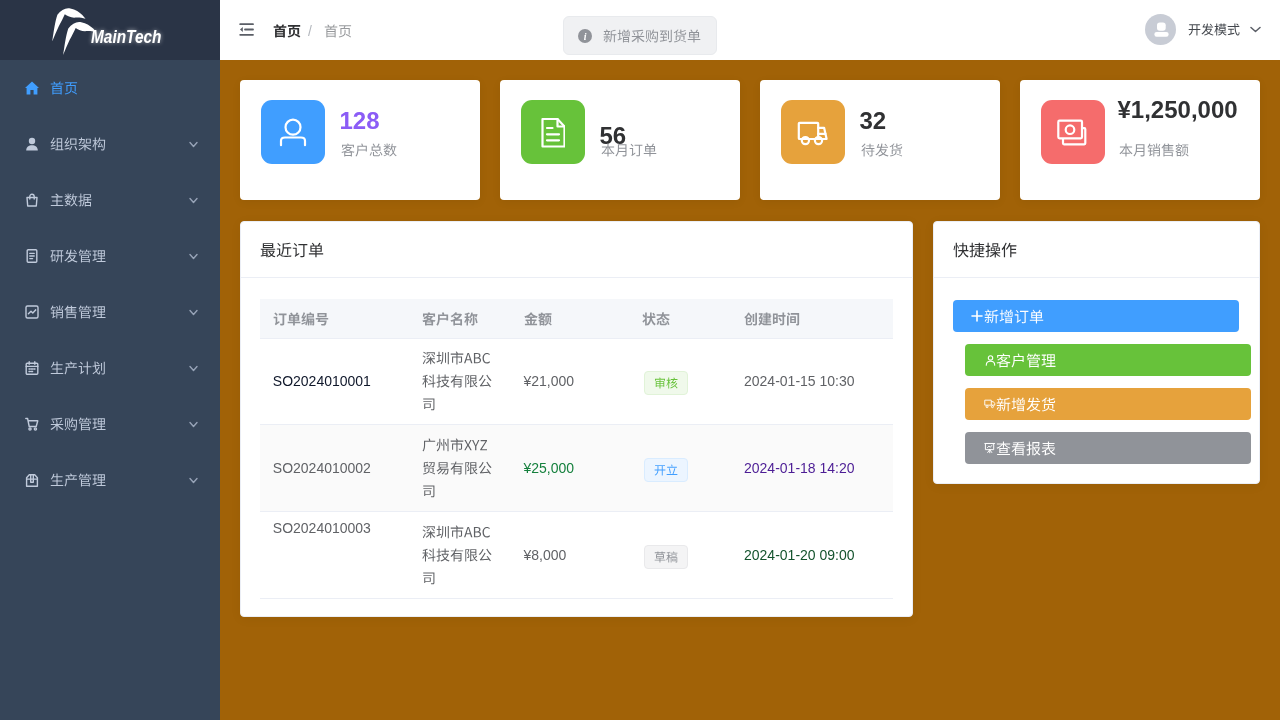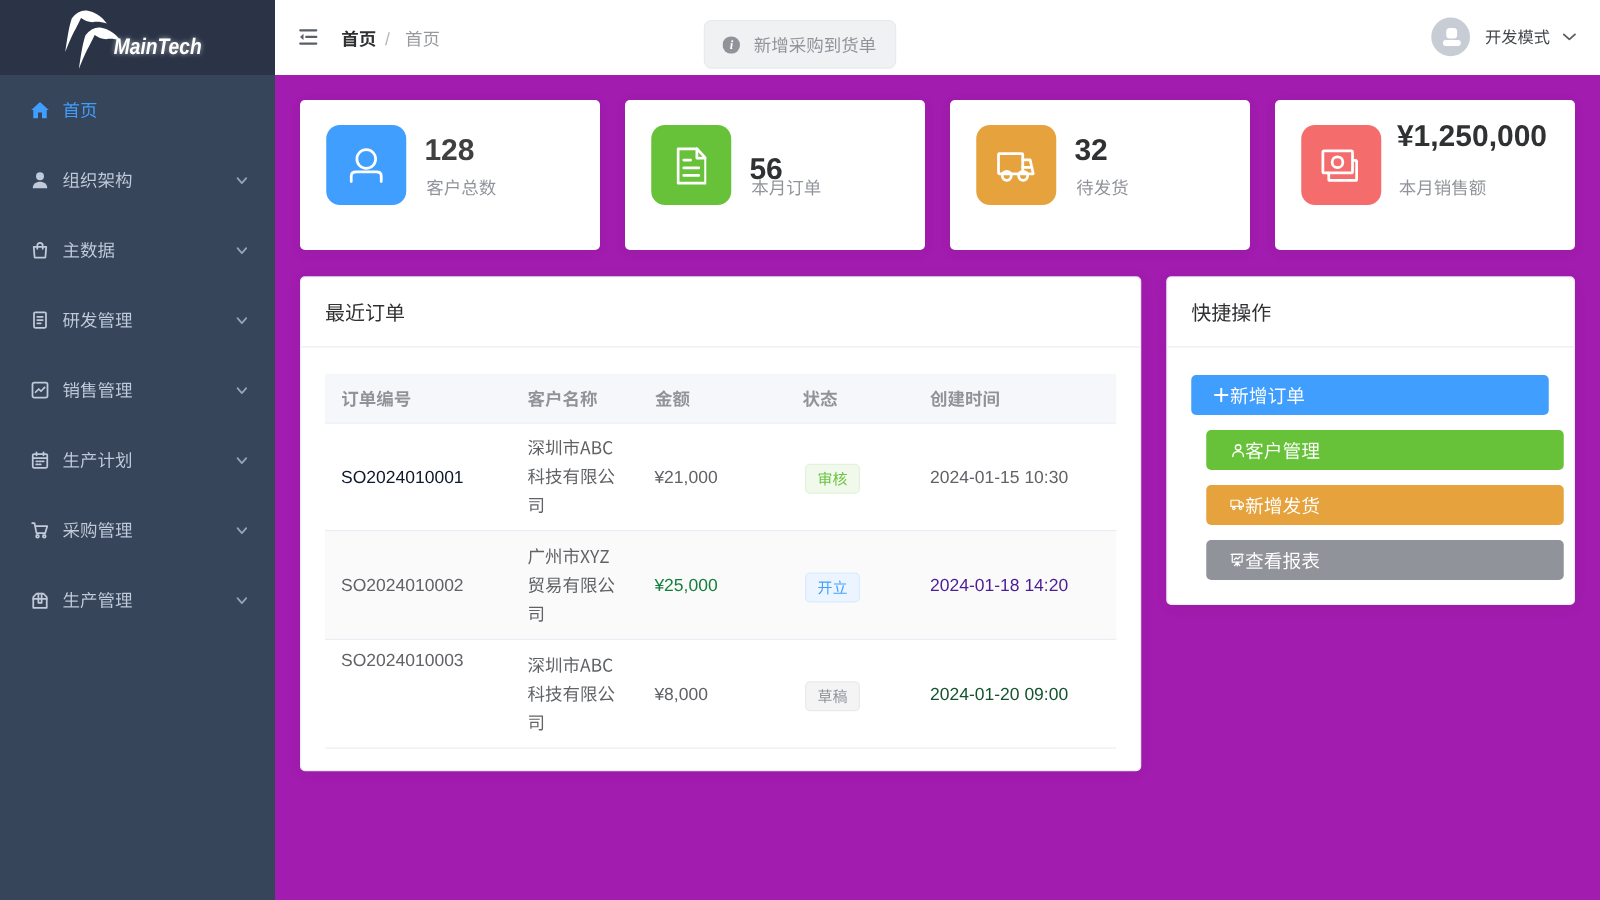--- a/index.html
+++ b/index.html
@@ -86,21 +86,21 @@
       <path id="g81" d="M170 -840V79H245V-840ZM80 -647C73 -566 55 -456 28 -390L87 -369C114 -442 132 -558 137 -639ZM247 -656C277 -596 309 -517 321 -469L377 -497C365 -544 331 -621 300 -679ZM805 -381H650C654 -424 655 -466 655 -507V-610H805ZM580 -840V-681H384V-610H580V-507C580 -467 579 -424 575 -381H330V-308H565C539 -185 473 -62 297 26C314 40 340 68 350 84C518 -9 594 -133 628 -260C686 -103 779 21 920 83C931 61 956 29 974 13C834 -38 738 -160 684 -308H965V-381H879V-681H655V-840Z"></path>
       <path id="g82" d="M415 -266C397 -135 355 -27 276 41C293 51 322 72 334 84C378 42 413 -13 439 -78C509 40 614 71 769 71H945C947 53 958 21 968 5C933 6 796 6 772 6C739 6 708 4 679 0V-134H906V-195H679V-283H897V-425H968V-487H897V-622H679V-689H944V-751H679V-840H608V-751H360V-689H608V-622H404V-562H608V-487H346V-425H608V-342H404V-283H608V-16C545 -39 497 -82 465 -158C473 -189 480 -222 485 -257ZM827 -425V-342H679V-425ZM827 -487H679V-562H827ZM167 -839V-638H42V-568H167V-363L28 -321L47 -249L167 -288V-7C167 7 162 11 150 11C138 12 99 12 56 10C65 31 75 62 77 80C141 81 179 78 203 66C228 55 237 34 237 -7V-311L347 -347L336 -416L237 -385V-568H345V-638H237V-839Z"></path>
       <path id="g83" d="M527 -742H758V-637H527ZM461 -799V-580H827V-799ZM420 -480H552V-366H420ZM730 -480H866V-366H730ZM159 -840V-638H46V-568H159V-349C113 -333 71 -319 37 -308L56 -236L159 -275V-8C159 4 156 7 145 7C136 7 106 8 72 7C82 26 91 57 94 74C145 74 178 72 200 61C222 49 230 30 230 -8V-302L329 -340L317 -407L230 -375V-568H323V-638H230V-840ZM606 -310V-234H342V-171H559C490 -97 381 -33 277 -1C292 13 314 40 324 58C426 21 533 -48 606 -130V81H677V-135C740 -59 833 12 918 49C930 31 951 5 967 -9C879 -40 783 -103 722 -171H951V-234H677V-310H929V-535H670V-310H613V-535H361V-310Z"></path>
       <path id="g84" d="M526 -828C476 -681 395 -536 305 -442C322 -430 351 -404 363 -391C414 -447 463 -520 506 -601H575V79H651V-164H952V-235H651V-387H939V-456H651V-601H962V-673H542C563 -717 582 -763 598 -809ZM285 -836C229 -684 135 -534 36 -437C50 -420 72 -379 80 -362C114 -397 147 -437 179 -481V78H254V-599C293 -667 329 -741 357 -814Z"></path>
       <path id="g85" d="M295 -218H700V-134H295ZM295 -352H700V-270H295ZM221 -406V-80H778V-406ZM74 -20V48H930V-20ZM460 -840V-713H57V-647H379C293 -552 159 -466 36 -424C52 -410 74 -382 85 -364C221 -418 369 -523 460 -642V-437H534V-643C626 -527 776 -423 914 -372C925 -391 947 -420 964 -434C838 -473 702 -556 615 -647H944V-713H534V-840Z"></path>
       <path id="g86" d="M332 -214H768V-144H332ZM332 -267V-335H768V-267ZM332 -92H768V-18H332ZM826 -832C666 -800 362 -785 118 -783C125 -767 132 -742 133 -725C220 -725 314 -727 408 -731C401 -708 394 -685 386 -662H132V-602H364C354 -577 343 -552 330 -527H59V-465H296C233 -359 147 -267 33 -202C49 -187 71 -160 81 -143C150 -184 209 -234 260 -291V82H332V42H768V82H843V-395H340C355 -418 369 -441 382 -465H941V-527H413C425 -552 436 -577 446 -602H883V-662H468L491 -735C635 -744 773 -758 874 -778Z"></path>
       <path id="g87" d="M423 -806V78H498V-395H528C566 -290 618 -193 683 -111C633 -55 573 -8 503 27C521 41 543 65 554 82C622 46 681 -1 732 -56C785 0 845 45 911 77C923 58 946 28 963 14C896 -15 834 -59 780 -113C852 -210 902 -326 928 -450L879 -466L865 -464H498V-736H817C813 -646 807 -607 795 -594C786 -587 775 -586 753 -586C733 -586 668 -587 602 -592C613 -575 622 -549 623 -530C690 -526 753 -525 785 -527C818 -529 840 -535 858 -553C880 -576 889 -633 895 -774C896 -785 896 -806 896 -806ZM599 -395H838C815 -315 779 -237 730 -169C675 -236 631 -313 599 -395ZM189 -840V-638H47V-565H189V-352L32 -311L52 -234L189 -274V-13C189 4 183 8 166 9C152 9 100 10 44 8C55 29 65 60 68 80C148 80 195 78 224 66C253 54 265 33 265 -14V-297L386 -333L377 -405L265 -373V-565H379V-638H265V-840Z"></path>
       <path id="g88" d="M252 79C275 64 312 51 591 -38C587 -54 581 -83 579 -104L335 -31V-251C395 -292 449 -337 492 -385C570 -175 710 -23 917 46C928 26 950 -3 967 -19C868 -48 783 -97 714 -162C777 -201 850 -253 908 -302L846 -346C802 -303 732 -249 672 -207C628 -259 592 -319 566 -385H934V-450H536V-539H858V-601H536V-686H902V-751H536V-840H460V-751H105V-686H460V-601H156V-539H460V-450H65V-385H397C302 -300 160 -223 36 -183C52 -168 74 -140 86 -122C142 -142 201 -170 258 -203V-55C258 -15 236 2 219 11C231 27 247 61 252 79Z"></path>
     </defs>
   </svg>
-<div class="abs" style="left:0;top:0;width:1280px;height:720px;background:#a21caf">
+<div class="abs" style="left:0;top:0;width:1280px;height:720px;background:#a16207">
     <div class="abs" style="left:0;top:0;width:220px;height:720px;background:#364559"></div>
     <div class="abs" style="left:0;top:0;width:220px;height:60px;background:#2a3446"></div>
     <svg class="abs" style="left:0;top:0" width="220" height="60" viewBox="0 0 220 60" fill="#fff">
 <path id="bird" d="M57.4 14.8 C61 9.8 66 7.6 70.3 8.6 C75.5 9.7 79.5 12.3 82.3 15 L85.5 18.7 C81.4 17.5 77.3 17.1 74.1 17.7 C70.5 17.4 67.3 16.2 64.8 14.3 C63.3 18.0 60.8 22.3 58.8 26.2 C56.6 31.0 54.2 36.2 52.2 41.5 C53.6 32.4 55.0 21.7 57.4 14.8 Z"></path>
 <use href="#bird" transform="translate(10.9,13.6)"></use>
 </svg>
     <span class="abs" style="left:91px;top:27.7px;font:italic bold 18px/18px &quot;Liberation Sans&quot;,sans-serif;color:#fff;text-shadow:0 0 5px rgba(255,255,255,.6);transform:scaleX(.855);transform-origin:0 0">MainTech</span>
     <svg class="abs" style="left:189.0px;top:140.5px" width="9" height="7" viewBox="0 0 9 7" fill="none" stroke="#97a3b7" stroke-width="1.4" stroke-linecap="round" stroke-linejoin="round">
       <path d="M1 1.5 L4.5 5.5 L8.0 1.5"></path>
     </svg>
@@ -305,21 +305,21 @@
     <use href="#g25" x="4000"></use>
     <use href="#g26" x="5000"></use>
     <use href="#g27" x="6000"></use>
   </svg>
 <svg style="position:absolute;left:1186.7px;top:23.2px" width="54.00" height="13" viewBox="0 -880 4000 1000" fill="#43474d">
     <use href="#g28" x="0"></use>
     <use href="#g10" x="1000"></use>
     <use href="#g29" x="2000"></use>
     <use href="#g30" x="3000"></use>
   </svg>
-<span style="position:absolute;left:339.5px;top:108.7px;font:bold 24px/24.00px 'Liberation Sans',sans-serif;color:#404040;white-space:pre">128</span>
+<span style="position:absolute;left:339.5px;top:108.7px;font:bold 24px/24.00px 'Liberation Sans',sans-serif;color:#8b5cf6;white-space:pre">128</span>
 <span style="position:absolute;left:599.5px;top:124px;font:bold 24px/24.00px 'Liberation Sans',sans-serif;color:#303133;white-space:pre">56</span>
 <span style="position:absolute;left:859.5px;top:108.7px;font:bold 24px/24.00px 'Liberation Sans',sans-serif;color:#303133;white-space:pre">32</span>
 <span style="position:absolute;left:1117.5px;top:98px;font:bold 24px/24.00px 'Liberation Sans',sans-serif;color:#303133;white-space:pre">¥1,250,000</span>
 <svg style="position:absolute;left:341.0px;top:142.5px" width="56.00" height="14" viewBox="0 -880 4000 1000" fill="#909399">
     <use href="#g31" x="0"></use>
     <use href="#g32" x="1000"></use>
     <use href="#g33" x="2000"></use>
     <use href="#g7" x="3000"></use>
   </svg>
 <svg style="position:absolute;left:601.0px;top:142.5px" width="56.00" height="14" viewBox="0 -880 4000 1000" fill="#909399">

